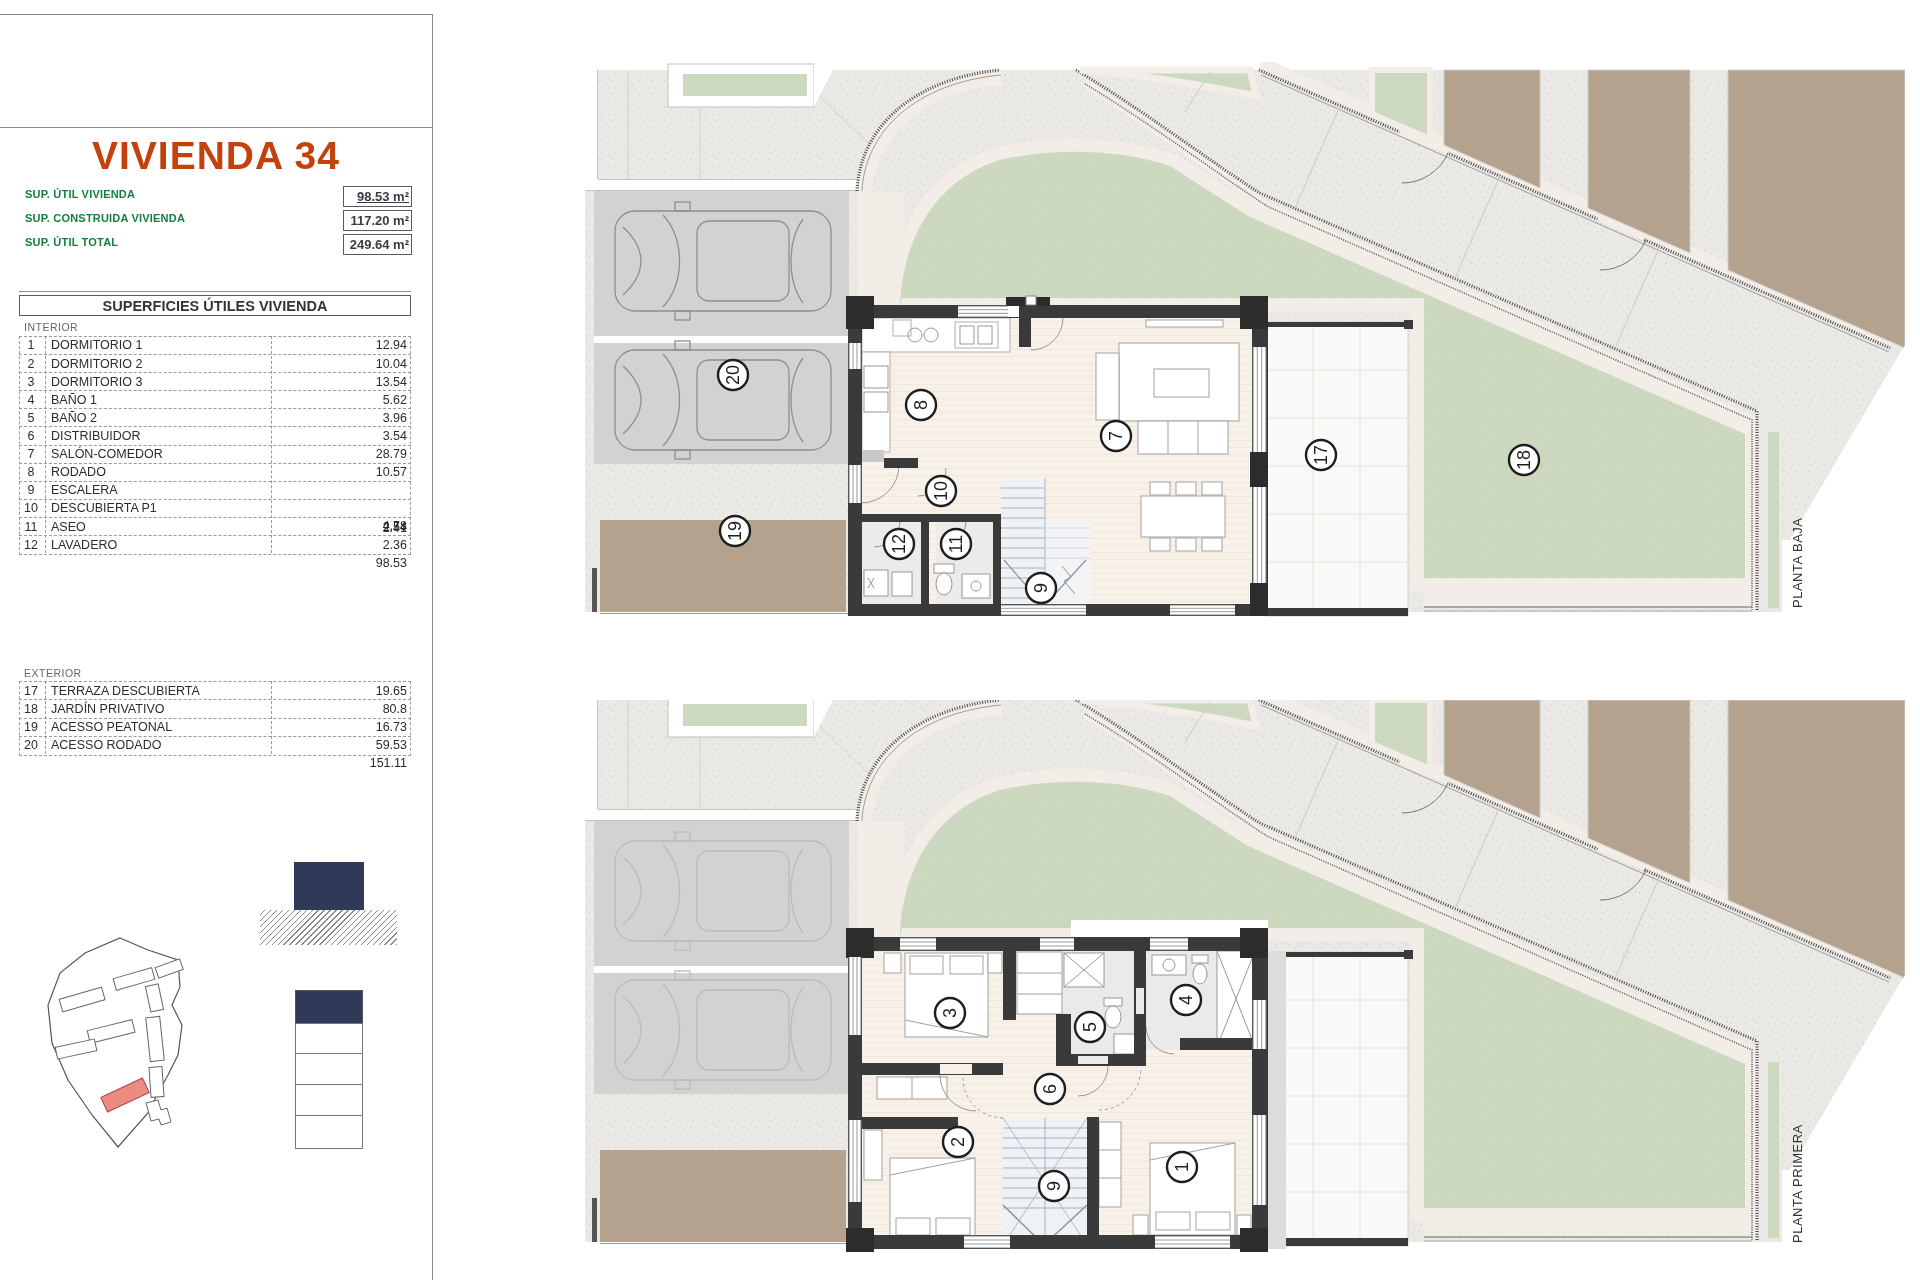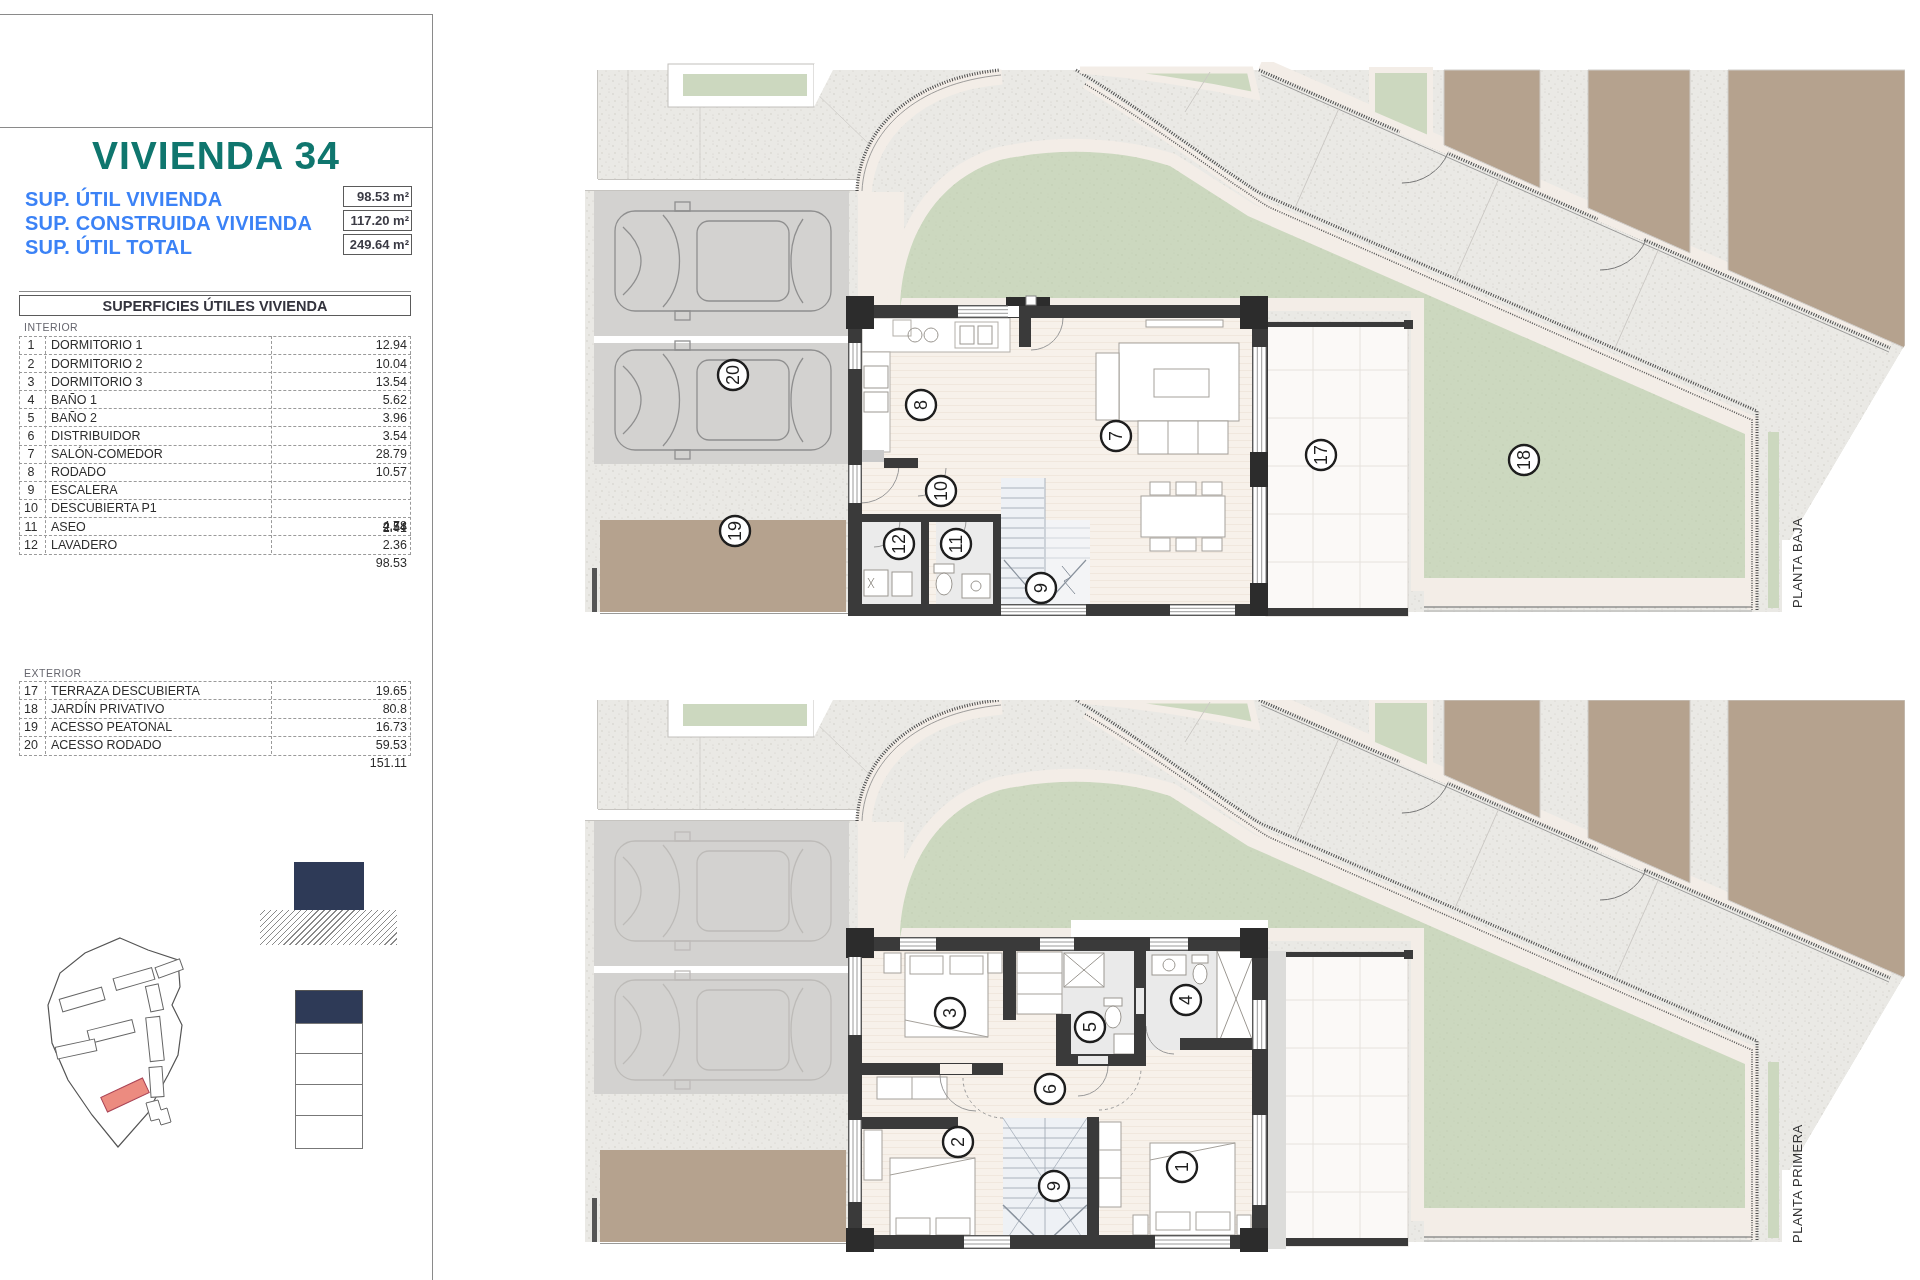--- a/index.html
+++ b/index.html
@@ -1,29 +1,29 @@
 <!DOCTYPE html>
 <html><head><meta charset="utf-8">
 <style>
 html,body{margin:0;padding:0;background:#fff;}
 body{width:1920px;height:1280px;position:relative;font-family:"Liberation Sans",sans-serif;overflow:hidden;}
 .abs{position:absolute;}
 .ln{position:absolute;background:#8a8a8a;}
-.lbl{font-weight:bold;color:#3b82f6;font-size:20px;letter-spacing:.2px;}
+.lbl{font-weight:bold;color:#15803d;font-size:11px;letter-spacing:.2px;}
 .valbox{position:absolute;border:1px solid #5a5a5a;height:19px;line-height:19px;text-align:right;
   font-weight:bold;color:#3b3b45;font-size:13px;padding-right:2px;white-space:nowrap;}
 .trow{position:absolute;font-size:12.5px;color:#2c2c2c;white-space:nowrap;}
 </style></head><body>
 
 <div class="ln" style="left:0;top:14px;width:432px;height:1px;"></div>
 <div class="ln" style="left:432px;top:14px;width:1px;height:1266px;"></div>
 <div class="ln" style="left:0;top:127px;width:432px;height:1px;"></div>
-<div class="abs" style="left:0;top:134px;width:432px;text-align:center;font-size:39px;font-weight:bold;color:#0f766e;letter-spacing:1px;">VIVIENDA 34</div>
+<div class="abs" style="left:0;top:134px;width:432px;text-align:center;font-size:39px;font-weight:bold;color:#c2410c;letter-spacing:1px;">VIVIENDA 34</div>
 <div class="abs lbl" style="left:25px;top:188px;">SUP. ÚTIL VIVIENDA</div>
-<div class="valbox" style="left:343px;top:186px;width:65px;">98.53 m²</div>
+<div class="valbox" style="left:343px;top:186px;width:65px;text-decoration:underline;">98.53 m²</div>
 <div class="abs lbl" style="left:25px;top:212px;">SUP. CONSTRUIDA VIVIENDA</div>
 <div class="valbox" style="left:343px;top:210px;width:65px;">117.20 m²</div>
 <div class="abs lbl" style="left:25px;top:236px;">SUP. ÚTIL TOTAL</div>
 <div class="valbox" style="left:343px;top:234px;width:65px;">249.64 m²</div>
 <div class="ln" style="left:19px;top:291px;width:392px;height:1px;"></div>
 <div class="abs" style="left:19px;top:295px;width:390px;height:19px;border:1px solid #5a5a5a;text-align:center;font-weight:bold;font-size:14.5px;color:#33333d;line-height:20px;">SUPERFICIES ÚTILES VIVIENDA</div>
 <div class="abs" style="left:24px;top:321px;font-size:10.5px;color:#66666e;letter-spacing:.5px;">INTERIOR</div>
 <div class="abs" style="left:19px;top:336px;width:390px;height:217px;border:1px dashed #9a9a9a;"></div>
 <div class="abs" style="left:19px;top:354px;width:392px;border-top:1px dashed #9a9a9a;"></div>
 <div class="abs" style="left:19px;top:372px;width:392px;border-top:1px dashed #9a9a9a;"></div>

